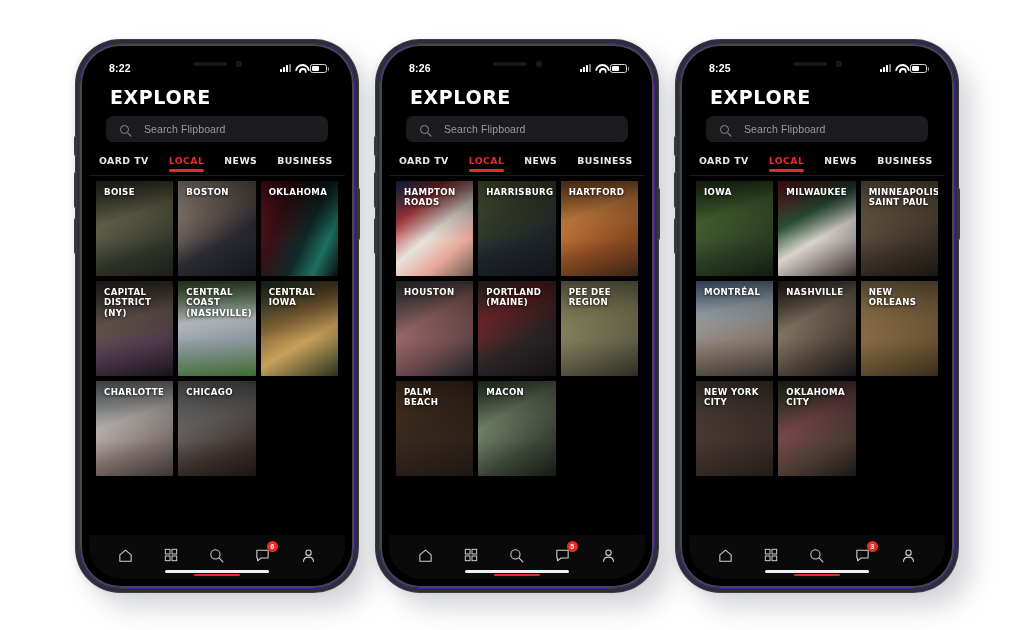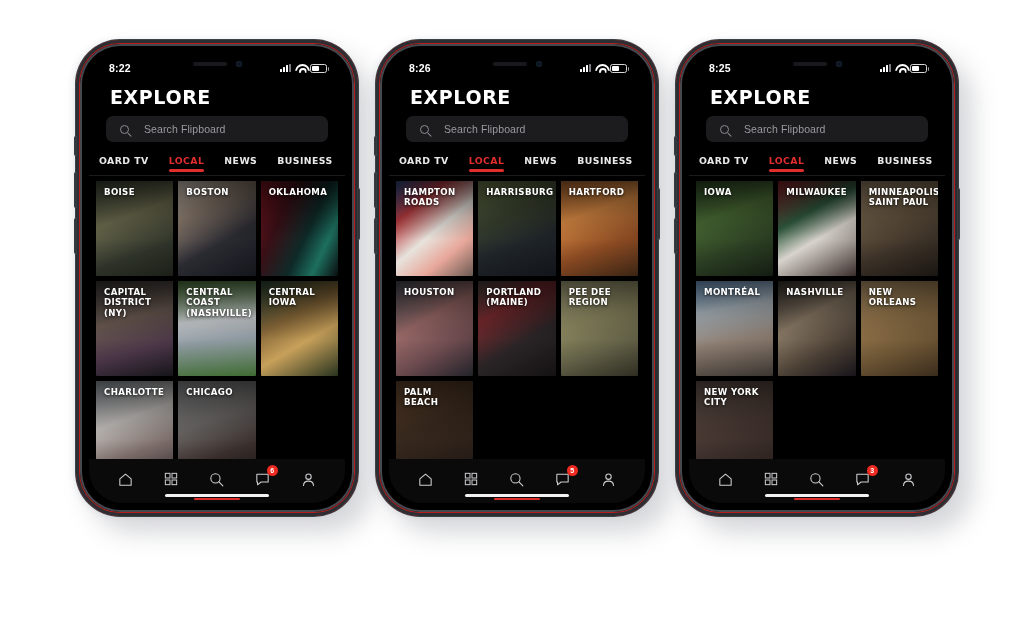--- a/index.html
+++ b/index.html
@@ -10,23 +10,23 @@
     overflow:hidden;
     position:relative;
   }
   .stage{ position:absolute; inset:0; }
 
   
   .phone{
     position:absolute;
     top:40px;
     width:282px;
-    height:476px;
+    height:552px;
     border-radius:44px;
-    background:#b91c1c;
+    background:#4c1d95;
     box-shadow:
        0 0 0 1px #3d4045,
        inset 0 0 0 3px #2b2e33,
        14px 16px 26px rgba(120,125,135,0.32),
        -3px 0 6px rgba(150,155,165,0.18);
     padding:7px;
   }
   .phone.p1{ left:76px; }
   .phone.p2{ left:376px; }
   .phone.p3{ left:676px; }
@@ -362,20 +362,25 @@
               <div class="tile">
                 <div class="art" style="background:linear-gradient(160deg,#b8b488 0%,#8e8a62 40%,#5f5d44 70%,#2e2d22 100%)"></div>
                 <div class="scrim"></div>
                 <div class="cap">PEE DEE REGION</div>
               </div>
               <div class="tile">
                 <div class="art" style="background:linear-gradient(160deg,#6b4a30 0%,#3a2a1e 45%,#1e1714 100%)"></div>
                 <div class="scrim"></div>
                 <div class="cap">PALM BEACH</div>
               </div>
+              <div class="tile">
+                <div class="art" style="background:linear-gradient(150deg,#4a5b3e 0%,#7a8a6e 35%,#3a4236 70%,#171a16 100%)"></div>
+                <div class="scrim"></div>
+                <div class="cap">MACON</div>
+              </div>
             </div>
             <div class="navbar">
               <div class="navitem">
                 <span><svg width="17" height="17" viewBox="0 0 24 24" class="ic" stroke-linejoin="round" stroke-linecap="round">
                     <path d="M4 11.2 12 4.5l8 6.7V20H4z"></path>
                   </svg></span>
               </div>
               <div class="navitem">
                 <span><svg width="16" height="16" viewBox="0 0 24 24" class="ic">
                     <rect x="3.5" y="3.5" width="7" height="7"></rect>
@@ -476,20 +481,25 @@
               <div class="tile">
                 <div class="art" style="background:linear-gradient(160deg,#c9a878 0%,#9a7a4e 35%,#6b5434 68%,#3a2c1c 100%)"></div>
                 <div class="scrim"></div>
                 <div class="cap">NEW ORLEANS</div>
               </div>
               <div class="tile">
                 <div class="art" style="background:linear-gradient(160deg,#6b5a52 0%,#4a3a34 45%,#241c1a 100%)"></div>
                 <div class="scrim"></div>
                 <div class="cap">NEW YORK CITY</div>
               </div>
+              <div class="tile">
+                <div class="art" style="background:linear-gradient(150deg,#3a4a2e 0%,#7a4a4e 40%,#4a3a32 70%,#1c1815 100%)"></div>
+                <div class="scrim"></div>
+                <div class="cap">OKLAHOMA CITY</div>
+              </div>
             </div>
             <div class="navbar">
               <div class="navitem">
                 <span><svg width="17" height="17" viewBox="0 0 24 24" class="ic" stroke-linejoin="round" stroke-linecap="round">
                     <path d="M4 11.2 12 4.5l8 6.7V20H4z"></path>
                   </svg></span>
               </div>
               <div class="navitem">
                 <span><svg width="16" height="16" viewBox="0 0 24 24" class="ic">
                     <rect x="3.5" y="3.5" width="7" height="7"></rect>

